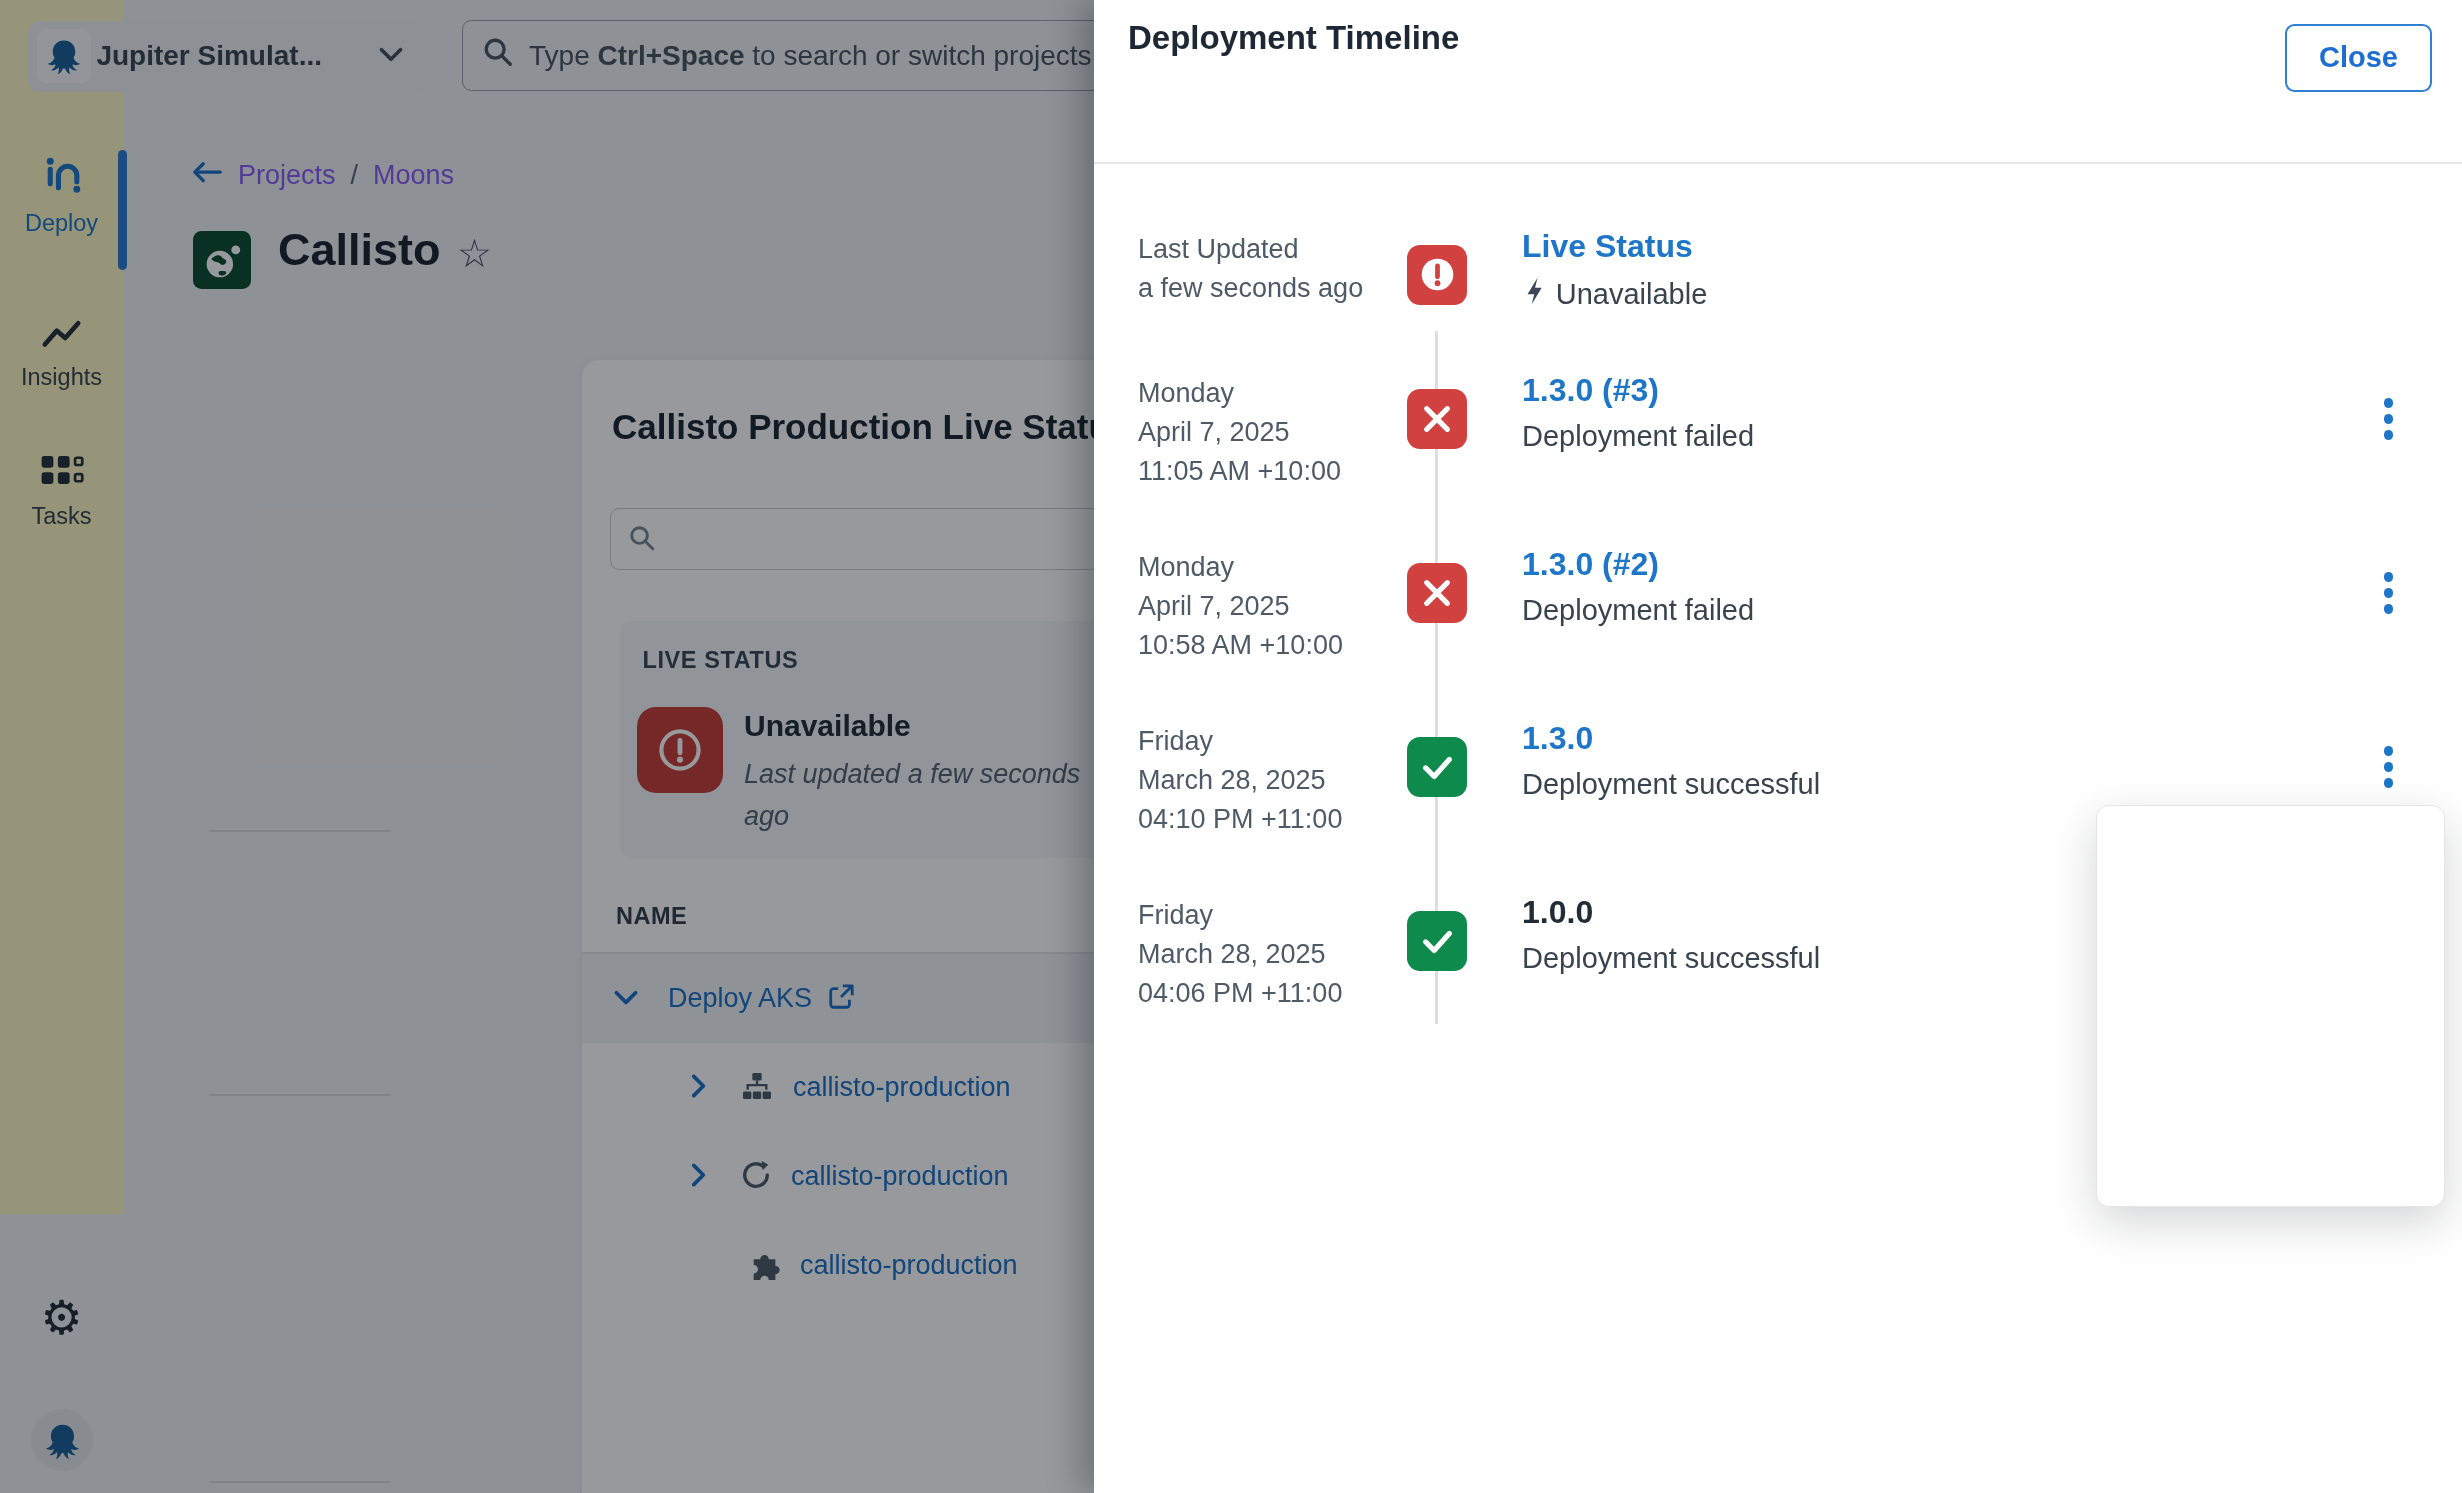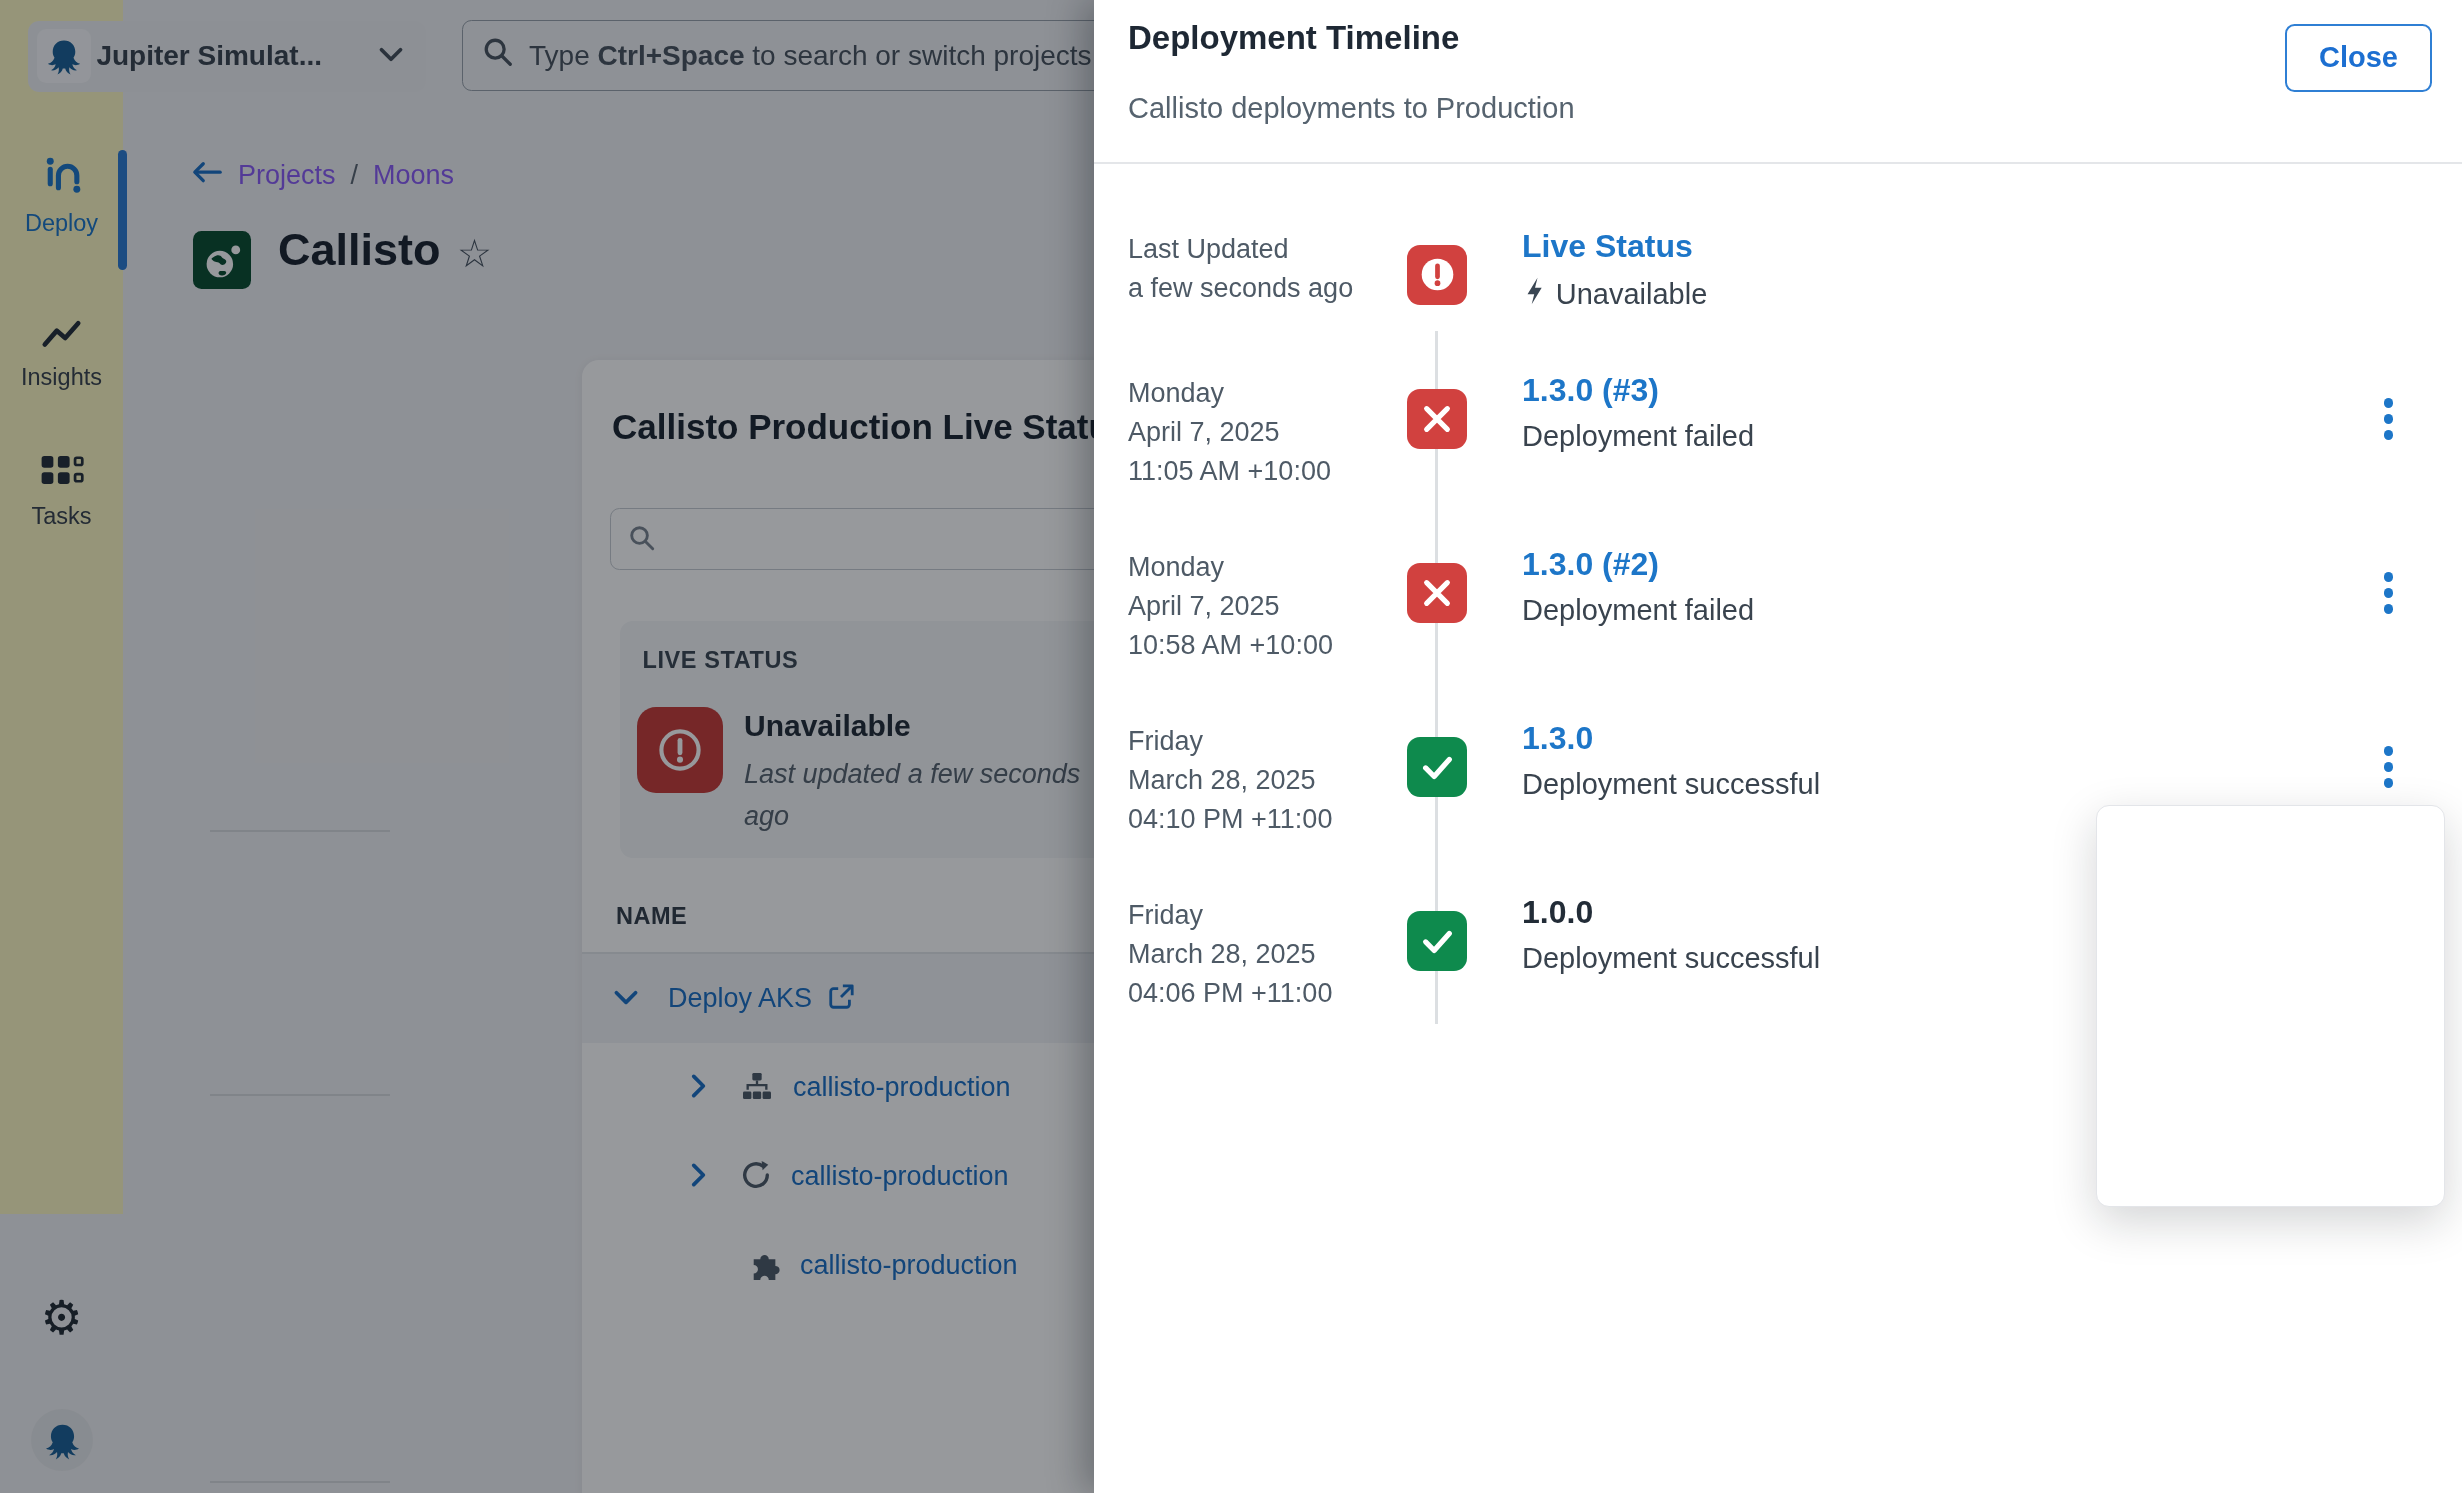--- a/index.html
+++ b/index.html
@@ -81,21 +81,21 @@
   .panel-div{position:absolute;left:0;top:162px;width:100%;height:1.9px;background:#e4e6e9;}
   .close-btn{position:absolute;right:31px;top:23.5px;width:147px;height:68px;border:2.8px solid #2f7fd4;border-radius:9.4px;background:#fff;color:#1c6fd1;font-size:29px;font-weight:700;font-family:inherit;cursor:pointer;}
   .vline{position:absolute;left:341px;top:331px;width:2.8px;height:693px;background:#dcdfe2;}
   .timeline{position:absolute;inset:0;}
   .trow{position:absolute;left:0;width:100%;height:143px;}
   .trow:nth-of-type(1){top:222px;}
   .trow:nth-of-type(2){top:366px;}
   .trow:nth-of-type(3){top:540px;}
   .trow:nth-of-type(4){top:714px;}
   .trow:nth-of-type(5){top:888px;}
-  .dcol{position:absolute;left:34px;top:7.5px;font-size:27px;line-height:39px;color:#4e5a66;}
+  .dcol{position:absolute;left:44px;top:7.5px;font-size:27px;line-height:39px;color:#4e5a66;}
   .tile{position:absolute;left:313px;top:22.5px;width:60px;height:60px;border-radius:13px;display:flex;align-items:center;justify-content:center;}
   .tile.icon-alert,.tile.icon-failed{background:#d1413f;}
   .tile.icon-success{background:#0e8a4d;}
   .ccol{position:absolute;left:428px;top:5.6px;}
   .ttitle{font-size:32px;font-weight:700;cursor:pointer;}
   .ttitle.title_style-link{color:#1d76c8;}
   .ttitle.title_style-dark{color:#222c37;cursor:default;}
   .tsub{margin-top:11.3px;font-size:29px;color:#39434e;display:flex;align-items:center;gap:9.4px;}
   .kebab{position:absolute;left:1270px;top:26px;width:49px;height:54px;background:none;border:0;display:flex;flex-direction:column;align-items:center;justify-content:center;gap:6.6px;cursor:pointer;}
   .kebab i{width:9.4px;height:9.4px;border-radius:50%;background:#1d76c8;}
@@ -320,21 +320,20 @@
 
           </div>
         </div>
     </section>
   </div>
 
   <div class="dim"></div>
 
   <aside class="panel">
     <h1 class="panel-title">Deployment Timeline</h1>
-    <div class="panel-sub">Callisto deployments to Production</div>
     <button class="close-btn">Close</button>
     <div class="panel-div"></div>
 
     <div class="vline"></div>
 
     <div class="timeline">
 
     <div class="trow">
           <div class="dcol">
             <div>Last Updated</div>

